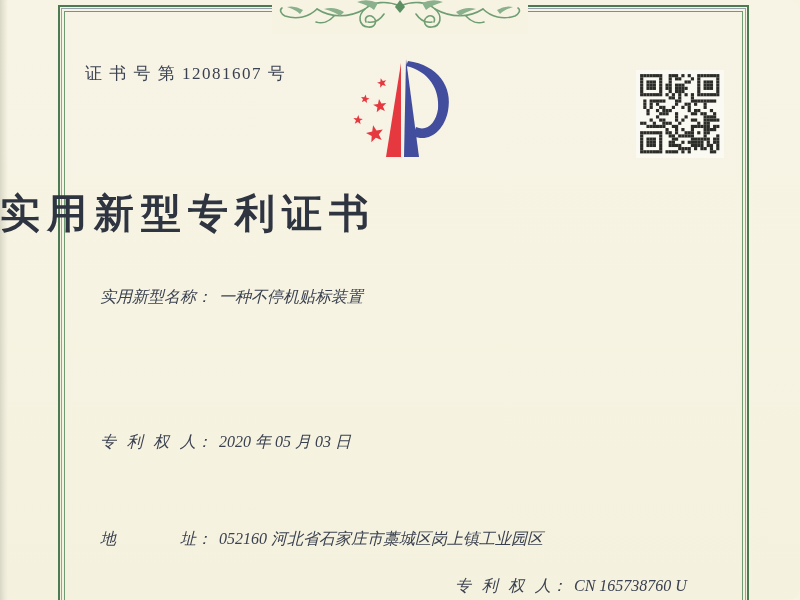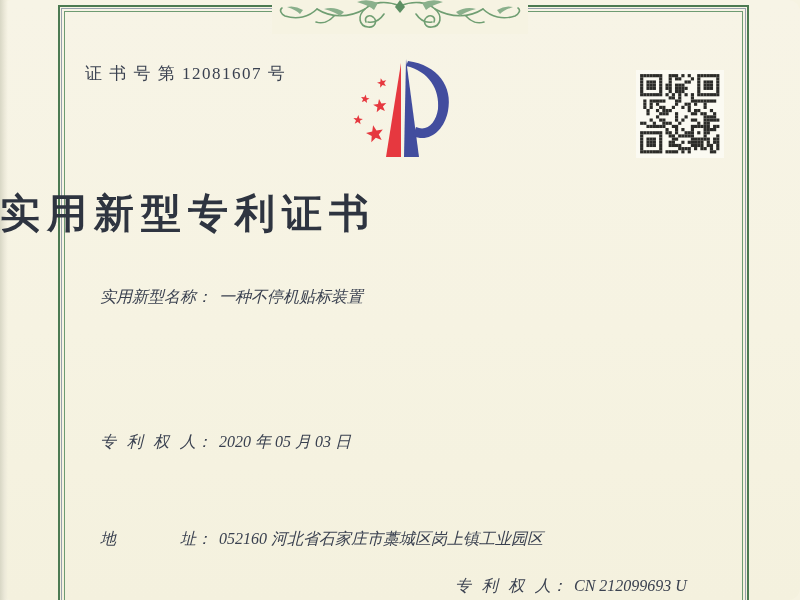--- a/index.html
+++ b/index.html
@@ -424,16 +424,16 @@
     <span class="lbl">实用新型名称</span><span>：</span><span class="val">一种不停机贴标装置</span>
   </div>
   <div class="row r4">
     <span class="lbl">专利权人</span><span>：</span><span class="val">2020 年 05 月 03 日</span>
   </div>
   <div class="row r6">
     <span class="lbl">地址</span><span>：</span><span class="val">052160 河北省石家庄市藁城区岗上镇工业园区</span>
   </div>
 
   <div class="row r7r">
-    <span class="lbl">专利权人</span><span>：</span><span class="val">CN 212099693 U</span>
+    <span class="lbl">专利权人</span><span>：</span><span class="val">CN 165738760 U</span>
   </div>
 
 </div>
 
 </body></html>

